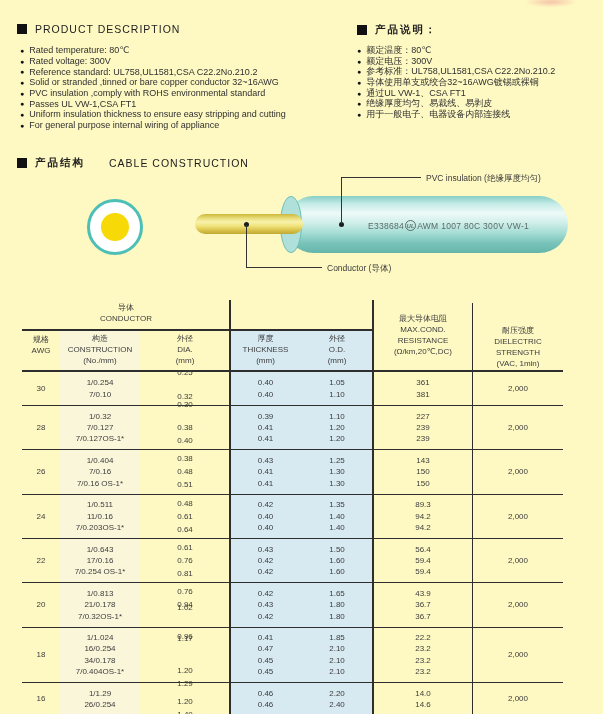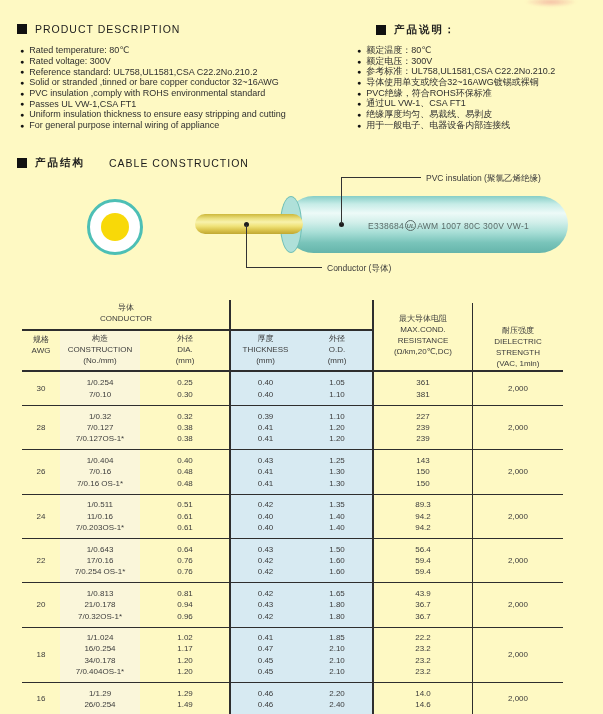--- a/index.html
+++ b/index.html
@@ -42,36 +42,36 @@
   .band{position:absolute;top:31px;bottom:0;}
   .band-yellow{left:60px;width:80px;background:var(--band-yellow);}
   .band-blue{left:230px;width:143px;background:var(--band-blue);}
   .vline{position:absolute;width:1.6px;background:var(--line);}
   .hline{position:absolute;height:1.7px;background:var(--line);}
   .thead{position:absolute;text-align:center;font-size:8px;line-height:11px;color:var(--text);}
   .tbody{position:absolute;left:22px;top:72px;width:541px;}
   .tgroup{position:relative;border-bottom:1.8px solid var(--line);}
   .tcell{position:absolute;top:0;bottom:0;display:flex;flex-direction:column;justify-content:center;
     align-items:center;font-size:8px;line-height:11.4px;color:var(--text);white-space:nowrap;}
-  .col-awg{left:0;width:38px;} .col-construction{left:38px;width:80px;} .col-dia{left:118px;width:90px;}
+  .col-awg{left:0;width:38px;} .col-construction{left:38px;width:80px;} .col-dia{left:118px;width:90px;gap:20px;}
   .col-thickness{left:208px;width:71px;} .col-od{left:279px;width:72px;}
   .col-resistance{left:351px;width:100px;} .col-dielectric{left:451px;width:90px;}
 </style>
 </head>
 <body>
 
 <div class="sheet">
 
   <div class="smudge"></div>
 
   <div class="sec-head" style="left:17px;top:23px;">
     <span class="sq"></span>
     <span class="sec-title">PRODUCT DESCRIPTION</span>
   </div>
-  <div class="sec-head" style="left:376px;top:23px;">
+  <div class="sec-head" style="left:357px;top:23px;">
     <span class="sq"></span>
     <span class="sec-title zh">产品说明：</span>
   </div>
 
   <div class="bullets" style="left:20px;top:45px;width:310px;">
       <div class="bullet-item">
         <span class="dot">●</span>
         <span>Rated temperature: 80℃</span>
       </div>
       <div class="bullet-item">
@@ -112,24 +112,20 @@
         <span class="dot">●</span>
         <span>额定电压：300V</span>
       </div>
       <div class="bullet-item">
         <span class="dot">●</span>
         <span>参考标准：UL758,UL1581,CSA C22.2No.210.2</span>
       </div>
       <div class="bullet-item">
         <span class="dot">●</span>
         <span>导体使用单支或绞合32~16AWG镀锡或裸铜</span>
-      </div>
-      <div class="bullet-item">
-        <span class="dot">●</span>
-        <span>PVC绝缘，符合ROHS环保标准</span>
       </div>
       <div class="bullet-item">
         <span class="dot">●</span>
         <span>通过UL VW-1、CSA FT1</span>
       </div>
       <div class="bullet-item">
         <span class="dot">●</span>
         <span>绝缘厚度均匀、易裁线、易剥皮</span>
       </div>
       <div class="bullet-item">
@@ -151,21 +147,21 @@
   <div class="rod"></div>
   <div class="print">
     <span>E338684</span>
     <span class="ul-badge">UL</span>
     <span>AWM 1007 80C 300V VW-1</span>
   </div>
 
   <div class="ldot" style="left:339px;top:222px;"></div>
   <div class="leader" style="left:341px;top:177px;width:1.2px;height:47px;"></div>
   <div class="leader" style="left:341px;top:177px;width:80px;height:1.2px;"></div>
-  <div class="dlabel" style="left:426px;top:173px;">PVC insulation (聚氯乙烯绝缘)</div>
+  <div class="dlabel" style="left:426px;top:173px;">PVC insulation (绝缘厚度均匀)</div>
 
   <div class="ldot" style="left:244px;top:222px;"></div>
   <div class="leader" style="left:246px;top:225px;width:1.2px;height:43px;"></div>
   <div class="leader" style="left:246px;top:267px;width:76px;height:1.2px;"></div>
   <div class="dlabel" style="left:327px;top:263px;">Conductor (导体)</div>
 
   <div class="spec-table">
     <div class="band band-yellow"></div>
     <div class="band band-blue"></div>
 

